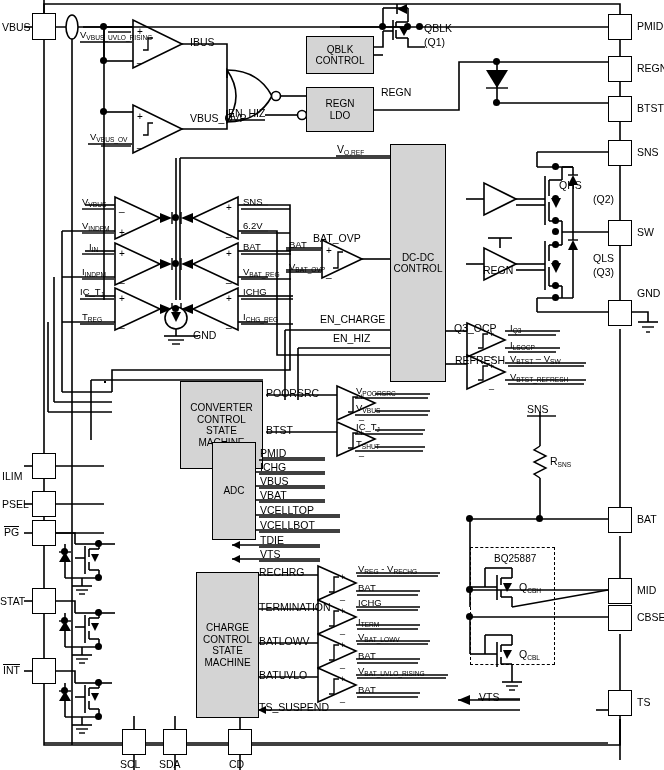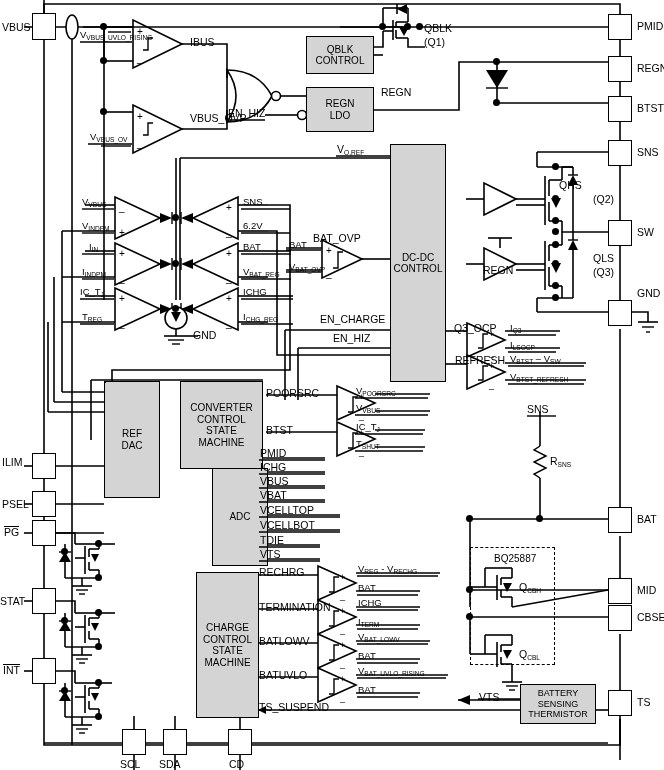--- a/index.html
+++ b/index.html
@@ -532,21 +532,21 @@
   <div class="dot" style="left:95px;top:609px"></div>
   <div class="dot" style="left:95px;top:643px"></div>
   <div class="dot" style="left:61px;top:687px"></div>
   <div class="dot" style="left:95px;top:679px"></div>
   <div class="dot" style="left:95px;top:713px"></div>
 
   <div class="pin" style="left:32px;top:13px;width:24px;height:27px"></div>
   <div class="lbl" style="left:2px;top:21px">VBUS</div>
 
   <div class="pin" style="left:32px;top:453px;width:24px;height:26px"></div>
-  <div class="lbl" style="left:2px;top:456px">ILIM</div>
+  <div class="lbl" style="left:2px;top:470px">ILIM</div>
 
   <div class="pin" style="left:32px;top:491px;width:24px;height:26px"></div>
   <div class="lbl" style="left:2px;top:498px">PSEL</div>
 
   <div class="pin" style="left:32px;top:520px;width:24px;height:26px"></div>
   <div class="lbl" style="left:4px;top:526px"><span class="ovl">PG</span></div>
 
   <div class="pin" style="left:32px;top:588px;width:24px;height:26px"></div>
   <div class="lbl" style="left:0px;top:595px">STAT</div>
 
@@ -602,50 +602,41 @@
 LDO</span>
   </div>
 
   <div class="gbox" style="left:390px;top:144px;width:56px;height:238px">
     <span style="white-space:pre-line">DC-DC
 CONTROL</span>
   </div>
 
   <div class="gsh" style="left:533px;top:162px;width:56px;height:142px;z-index:-1"></div>
 
-  <div class="gbox" style="left:104px;top:381px;width:56px;height:117px">
-    <span style="white-space:pre-line">REF
-DAC</span>
-  </div>
 
   <div class="gbox" style="left:180px;top:381px;width:83px;height:88px">
     <span style="white-space:pre-line">CONVERTER
 CONTROL
 STATE
 MACHINE</span>
   </div>
 
 
-  <div class="gbox" style="left:212px;top:468px;width:56px;height:98px">
+  <div class="gbox" style="left:212px;top:442px;width:44px;height:98px">
     <span>ADC</span>
   </div>
 
   <div class="gbox" style="left:196px;top:572px;width:63px;height:146px">
     <span style="white-space:pre-line">CHARGE
 CONTROL
 STATE
 MACHINE</span>
   </div>
 
 
-  <div class="gbox" style="left:520px;top:684px;width:76px;height:40px">
-    <span style="white-space:pre-line;font-size:9px;line-height:10.5px">BATTERY
-SENSING
-THERMISTOR</span>
-  </div>
 
   <div class="gsh" style="left:104px;top:381px;width:0;height:0"></div>
 
   <div class="dashed" style="left:470px;top:547px;width:85px;height:118px"></div>
   <div class="lbl" style="left:494px;top:553px;font-size:10px">BQ25887</div>
 
   <div class="sig" style="left:190px;top:36px">IBUS</div>
   <div class="sig" style="left:190px;top:112px">VBUS_OVP</div>
   <div class="sig" style="left:228px;top:107px">EN_HIZ</div>
   <div class="sig" style="left:381px;top:86px">REGN</div>

